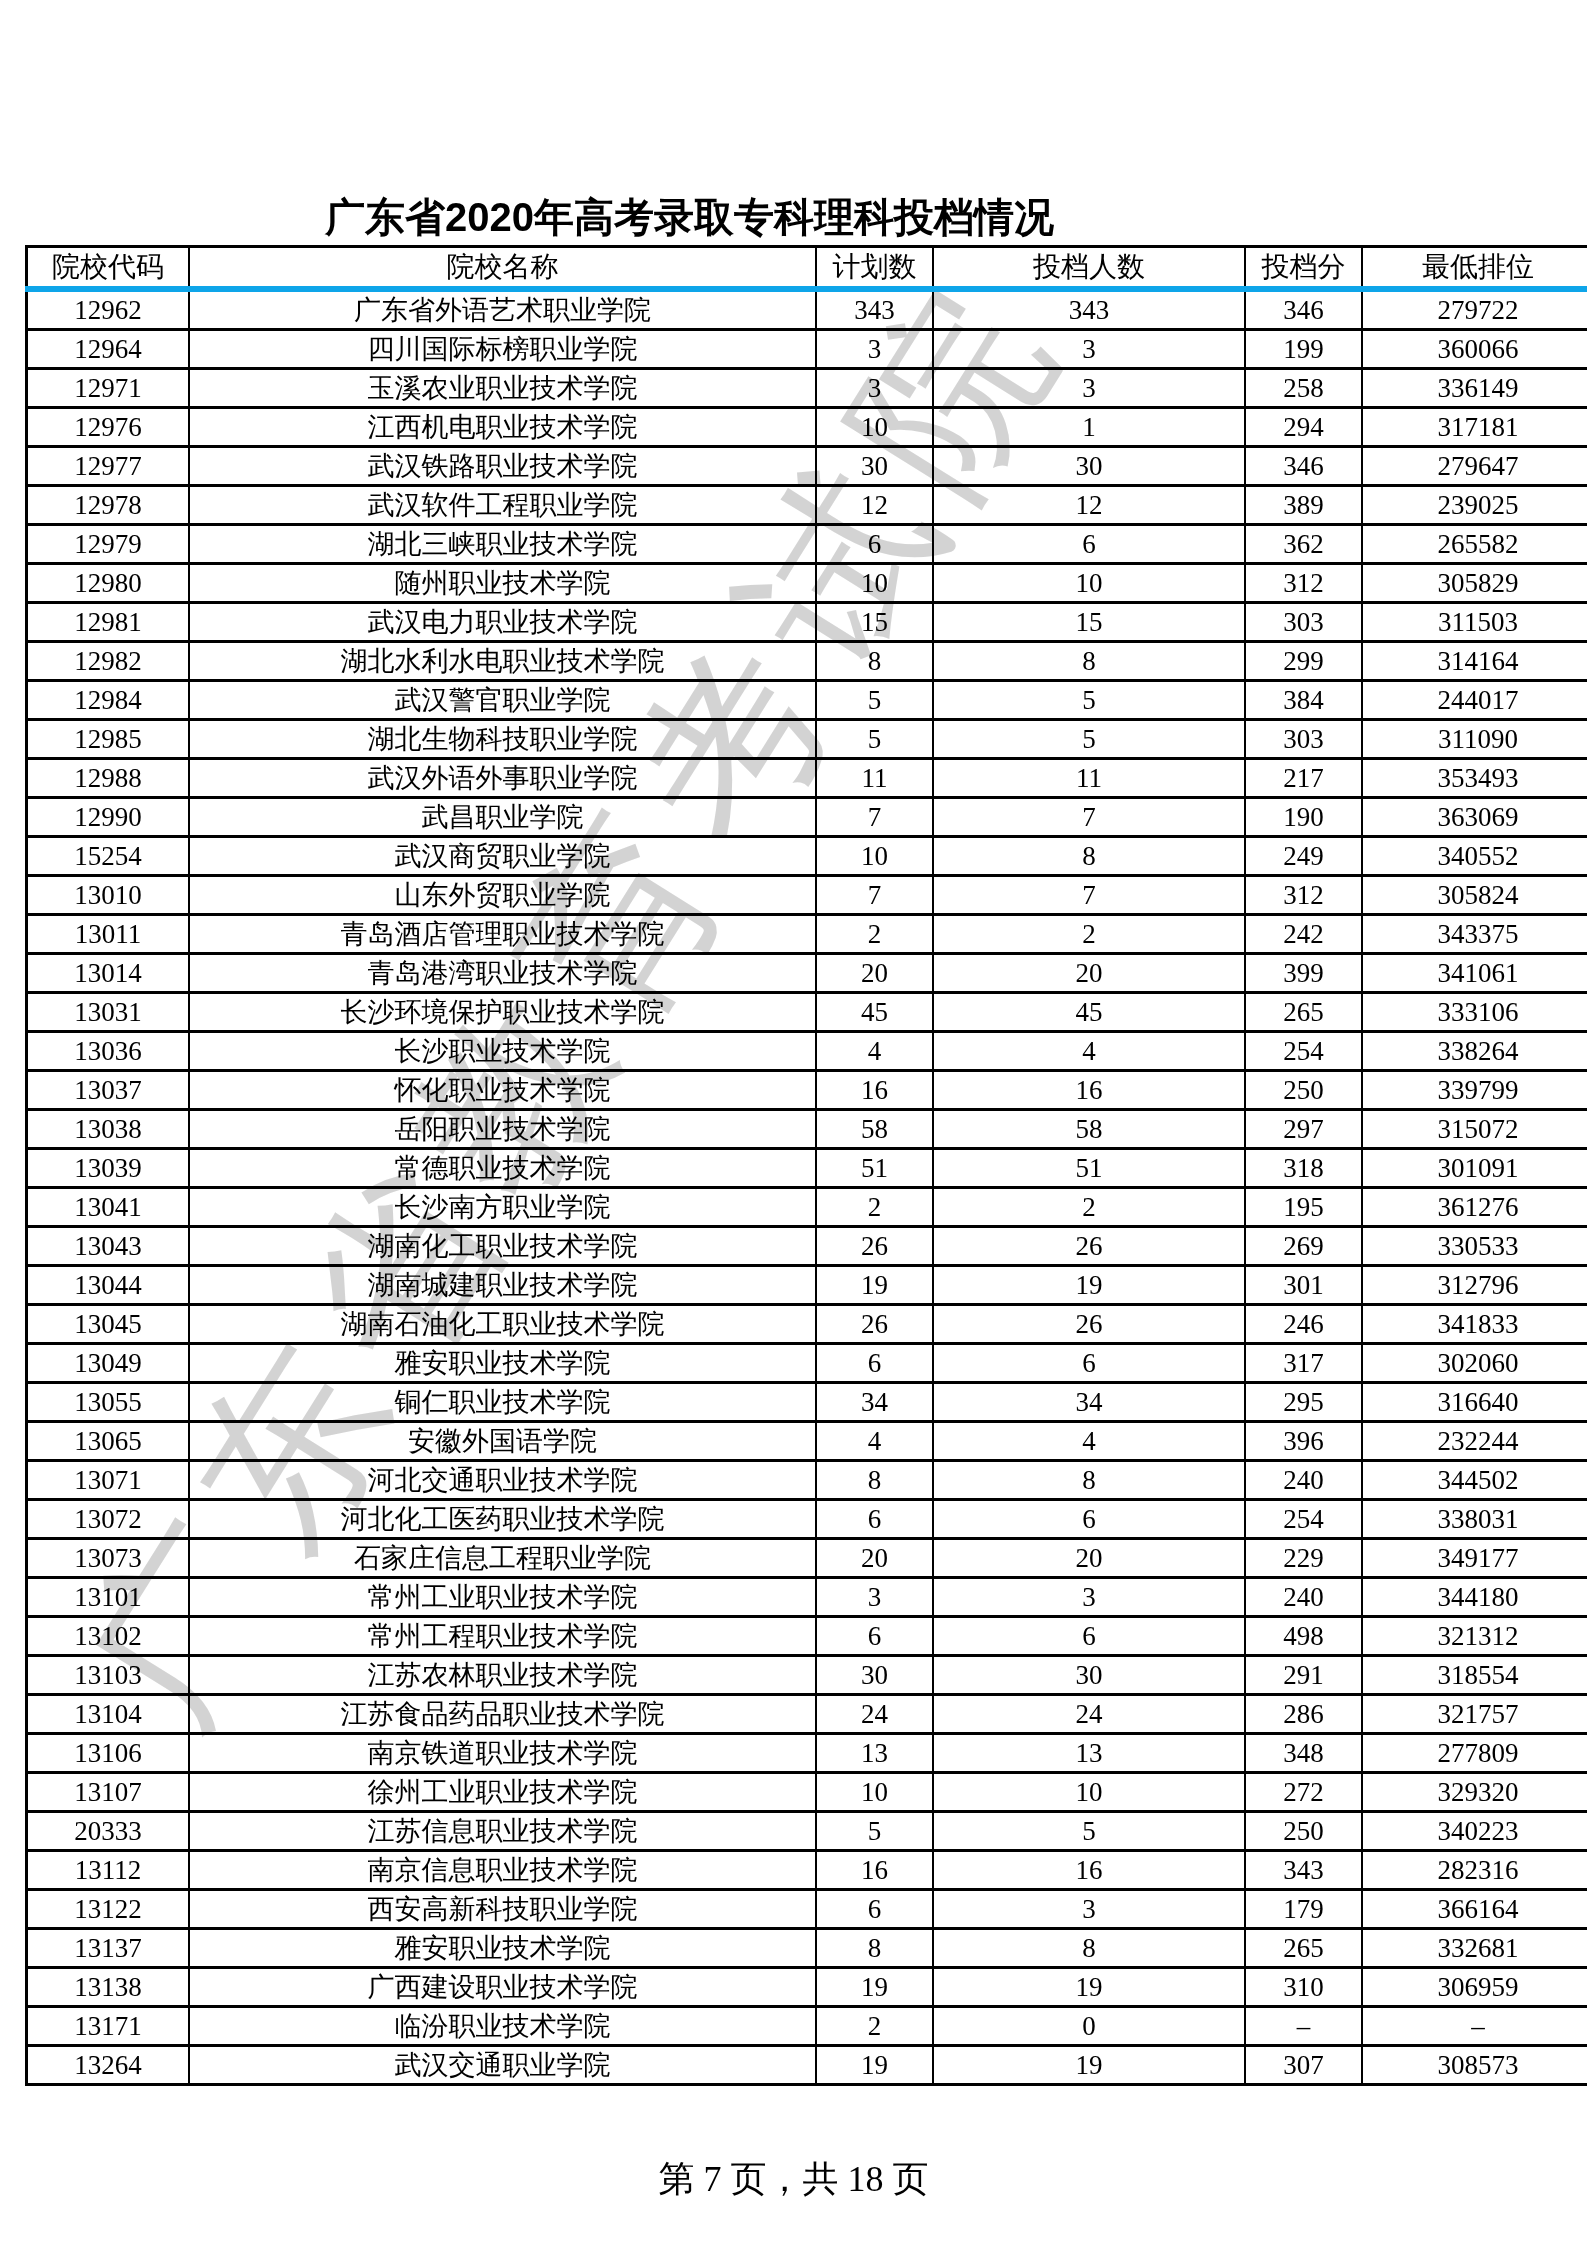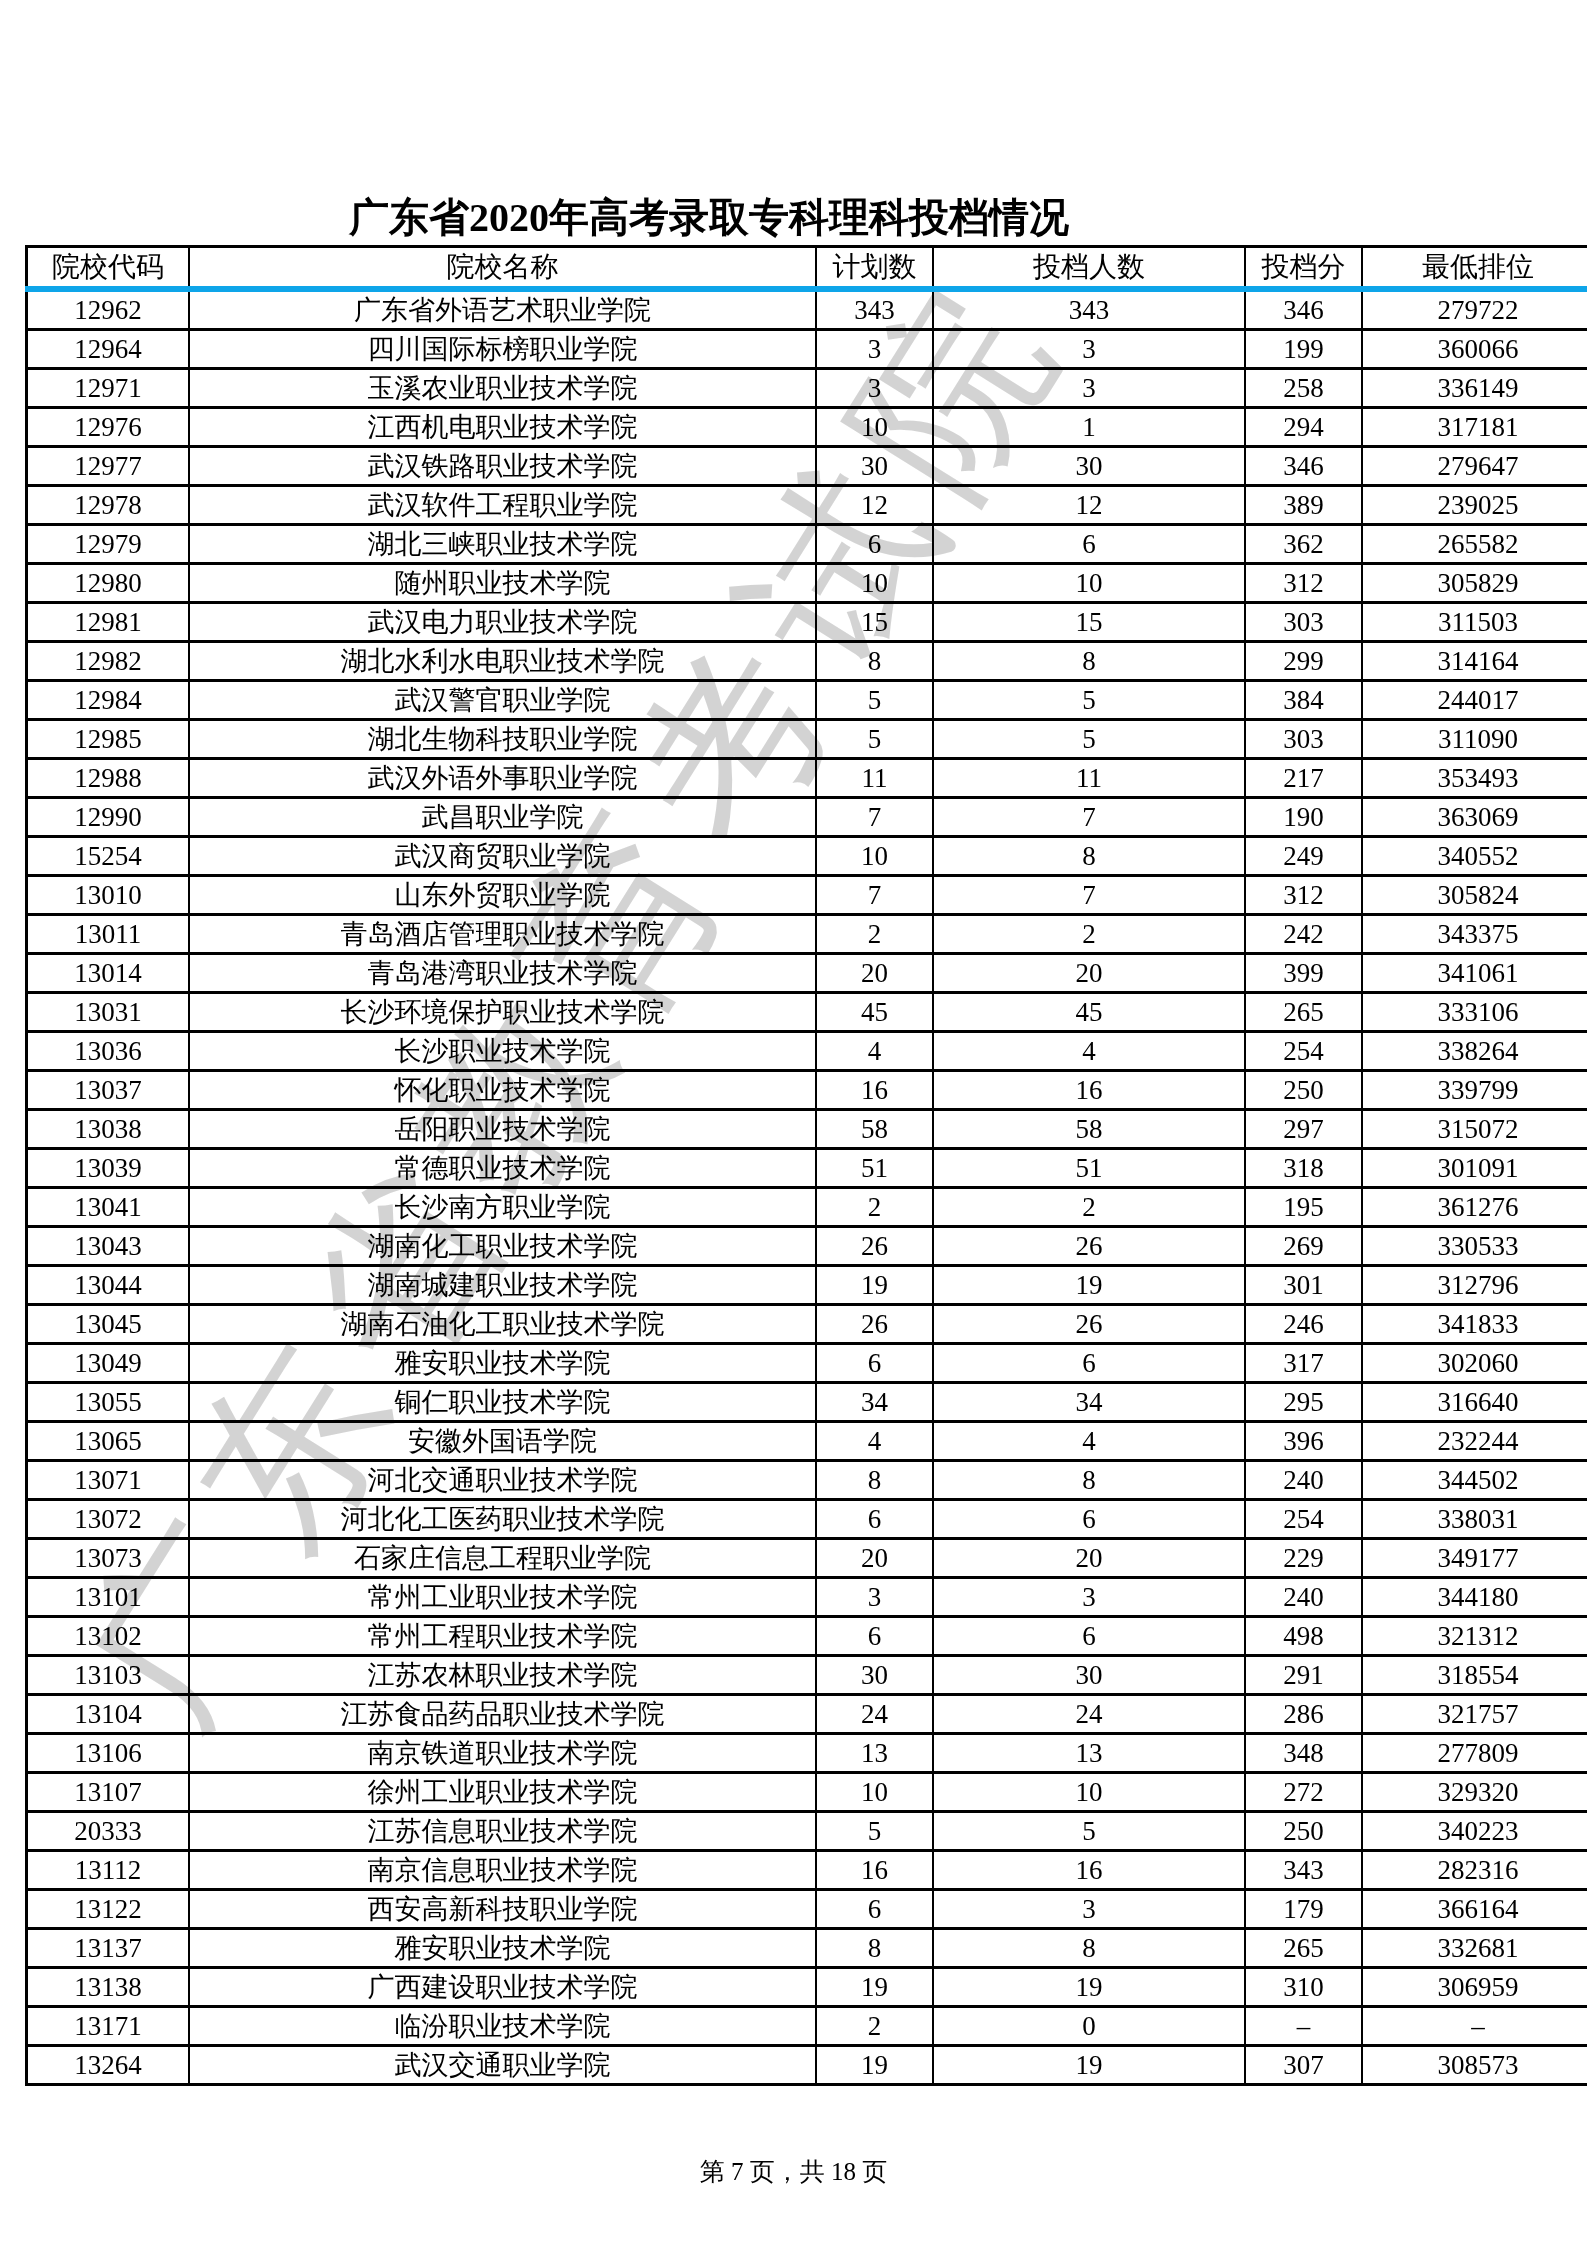--- a/index.html
+++ b/index.html
@@ -9,26 +9,25 @@
     font-family:"Liberation Serif","DejaVu Serif",serif;
     color:#000;
     position:relative;
     overflow:hidden;
   }
   .page { position:absolute; inset:0; }
 
   .title {
     position:absolute;
     top:190px; left:325px;
-    font-family:Liberation Serif, serif;
+    font-family:Liberation Sans, sans-serif;
     font-weight:bold;
     font-size:40px;
     white-space:nowrap;
     z-index:3;
-    margin-left:24px;
   }
 
   .watermark {
     position:absolute;
     left:575px; top:1000px;
     transform:translate(-50%,-50%) rotate(-58deg);
     transform-origin:center center;
     font-family:"DejaVu Serif","Liberation Serif",serif;
     font-size:185px;
     letter-spacing:22px;
@@ -74,21 +73,21 @@
   .c2 { width:115px;margin-left:33px; }
   .c3 { width:310px; }
   .c4 { width:115px; }
   .c5 { width:230px; }
 
   .footer {
     position:absolute;
     top:2155px; left:0;
     width:1587px;
     text-align:center;
-    font-size:25px;
+    font-size:36px;
     z-index:3;
   }
 </style>
 </head>
 <body>
 
 <div class="page">
 
   <div class="watermark">广东省教育考试院</div>
 

